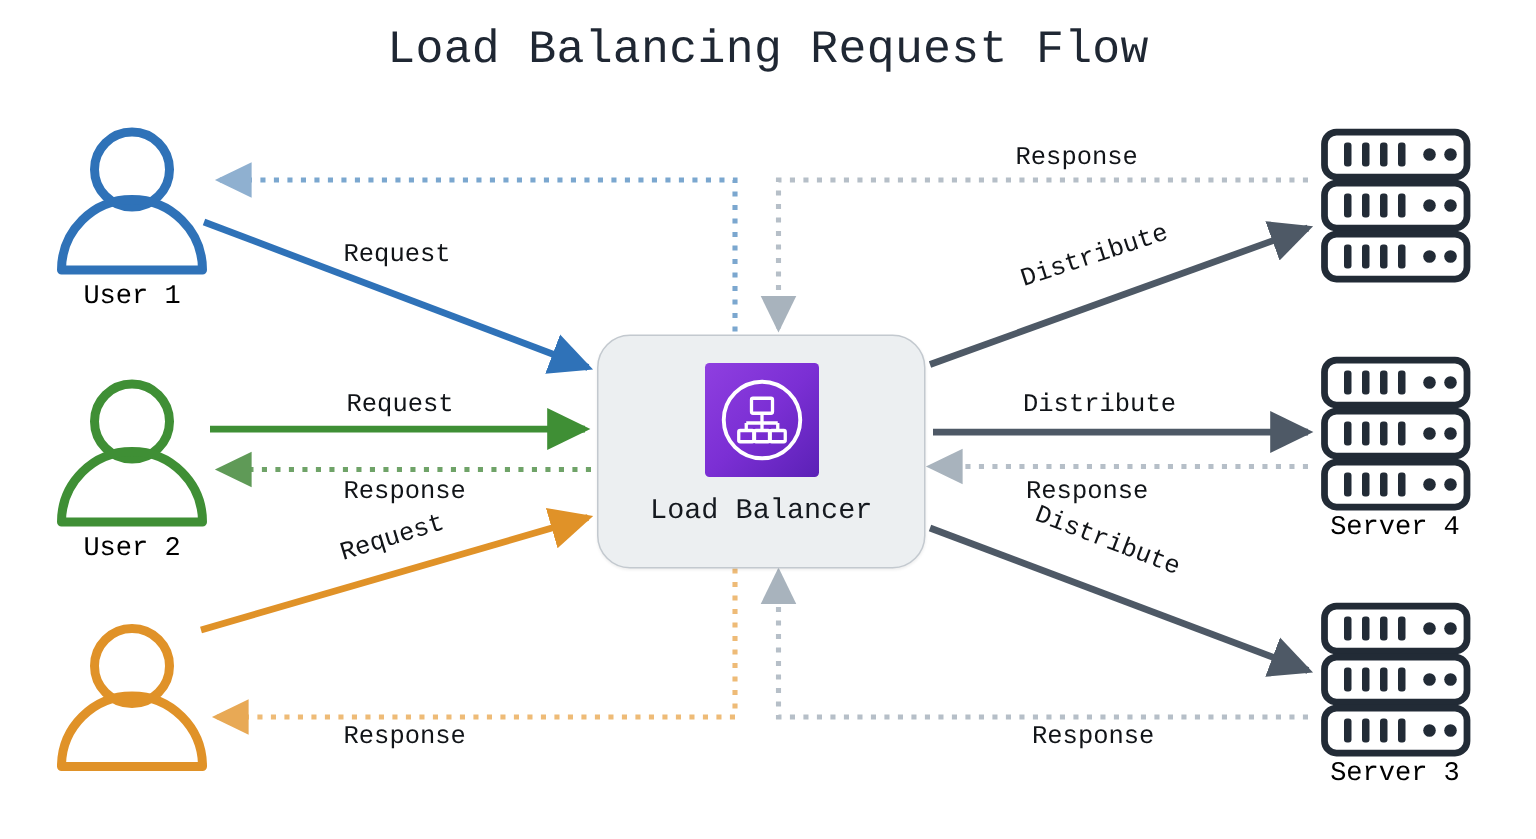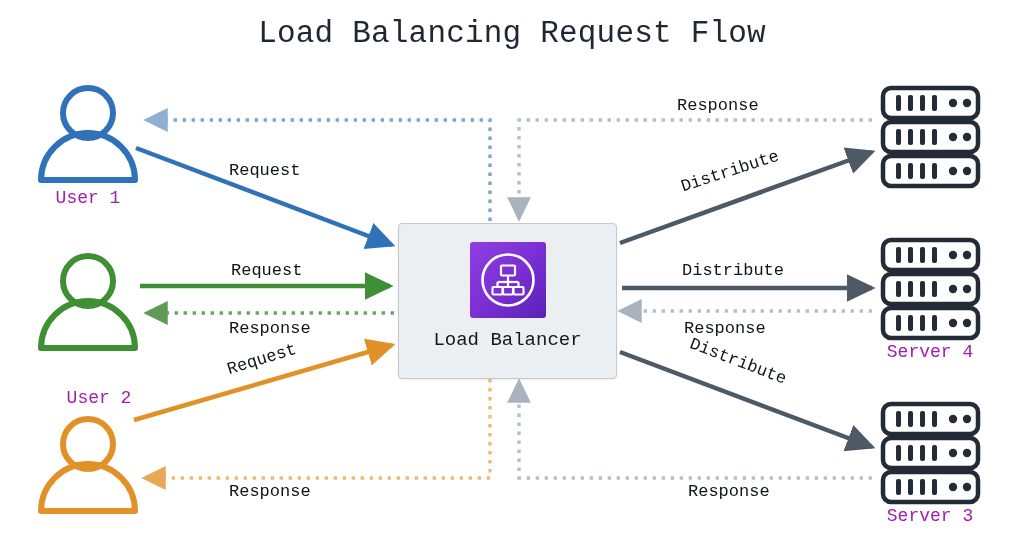--- a/index.html
+++ b/index.html
@@ -35,41 +35,41 @@
     font-size: 31px;
     font-weight: 400;
     color: #1f2733;
     letter-spacing: 0.2px;
   }
   
   .node-label {
     position: absolute;
     text-align: center;
     font-size: 18px;
-    color: #a21caf;
+    color: #000000;
     width: 160px;
   }
   
   .edge-label {
     position: absolute;
     font-size: 17px;
     color: #111418;
     white-space: nowrap;
     transform-origin: 50% 50%;
   }
   
   .lb-box {
     position: absolute;
     left: 398px;
     top: 223px;
     width: 217px;
     height: 154px;
     background: #eceff1;
     border: 1.5px solid #c3c9cf;
-    border-radius: 4px;
+    border-radius: 22px;
     box-shadow: 0 1px 2px rgba(0,0,0,0.07);
   }
   .lb-icon {
     position: absolute;
     left: 50%;
     top: 18px;
     margin-left: -38px;
     width: 76px;
     height: 76px;
     border-radius: 3px;
@@ -259,21 +259,21 @@
         <line x1="41.5" y1="33" x2="41.5" y2="38" stroke="#ffffff" stroke-width="2.2"></line>
         <rect x="15.5" y="38" width="10" height="7.5" fill="none" stroke="#ffffff" stroke-width="2.2" rx="1"></rect>
         <rect x="26" y="38" width="10" height="7.5" fill="none" stroke="#ffffff" stroke-width="2.2" rx="1"></rect>
         <rect x="36.5" y="38" width="10" height="7.5" fill="none" stroke="#ffffff" stroke-width="2.2" rx="1"></rect>
       </svg>
     </div>
     <div class="lb-name">Load Balancer</div>
   </div>
 
   <div class="node-label" style="left:8px; top:188px;">User 1</div>
-  <div class="node-label" style="left:19px; top:356px;margin-top:32px;">User 2</div>
+  <div class="node-label" style="left:8px; top:356px;">User 2</div>
 
   <div class="node-label" style="left:850px; top:342px;">Server 4</div>
   <div class="node-label" style="left:850px; top:506px;">Server 3</div>
 
   <div class="edge-label" style="left:229px; top:161px;">Request</div>
 
   <div class="edge-label" style="left:231px; top:261px;">Request</div>
 
   <div class="edge-label" style="left:229px; top:319px;">Response</div>
 

